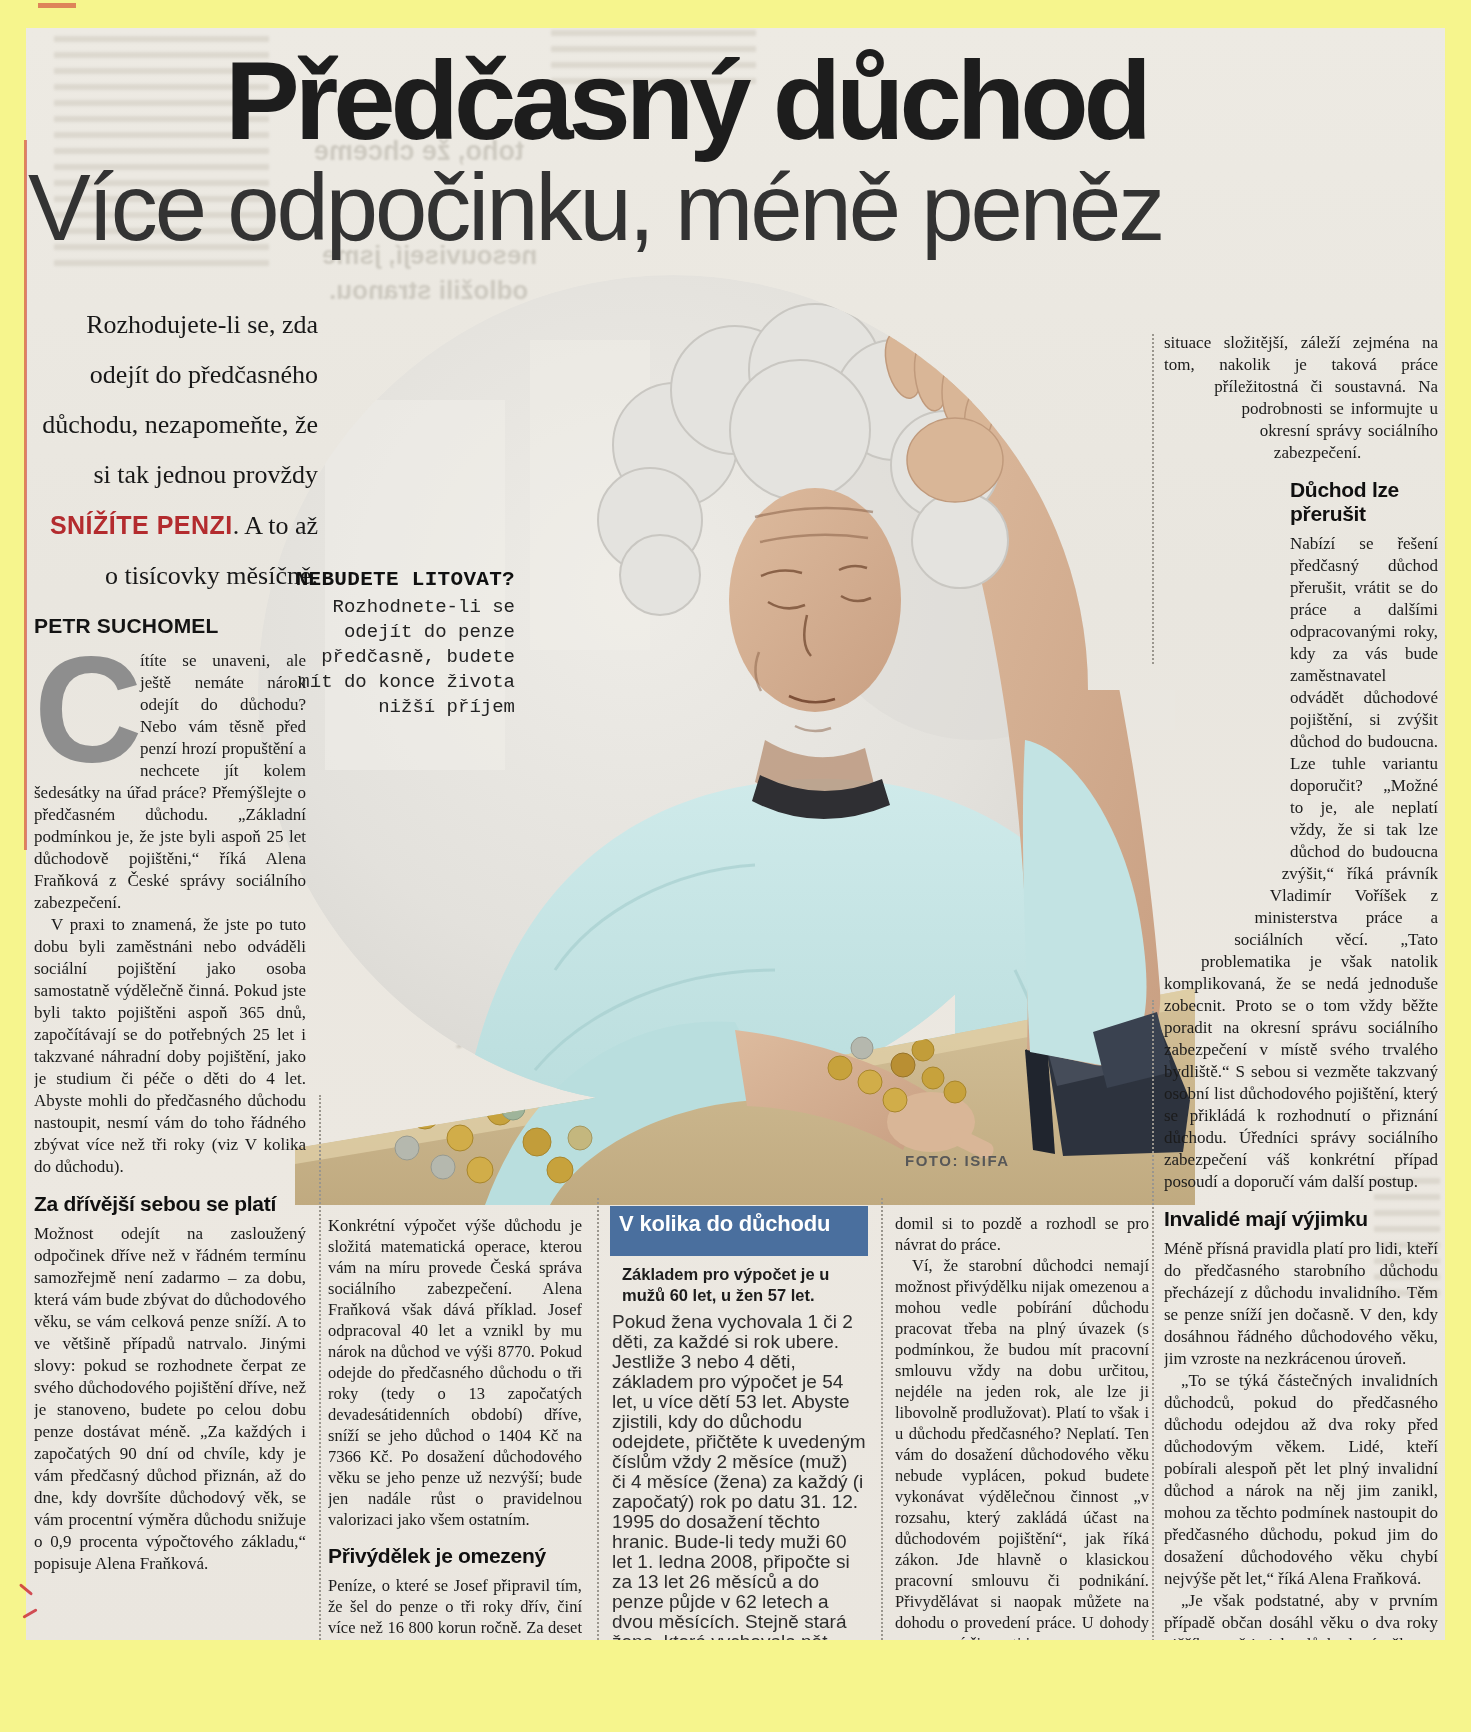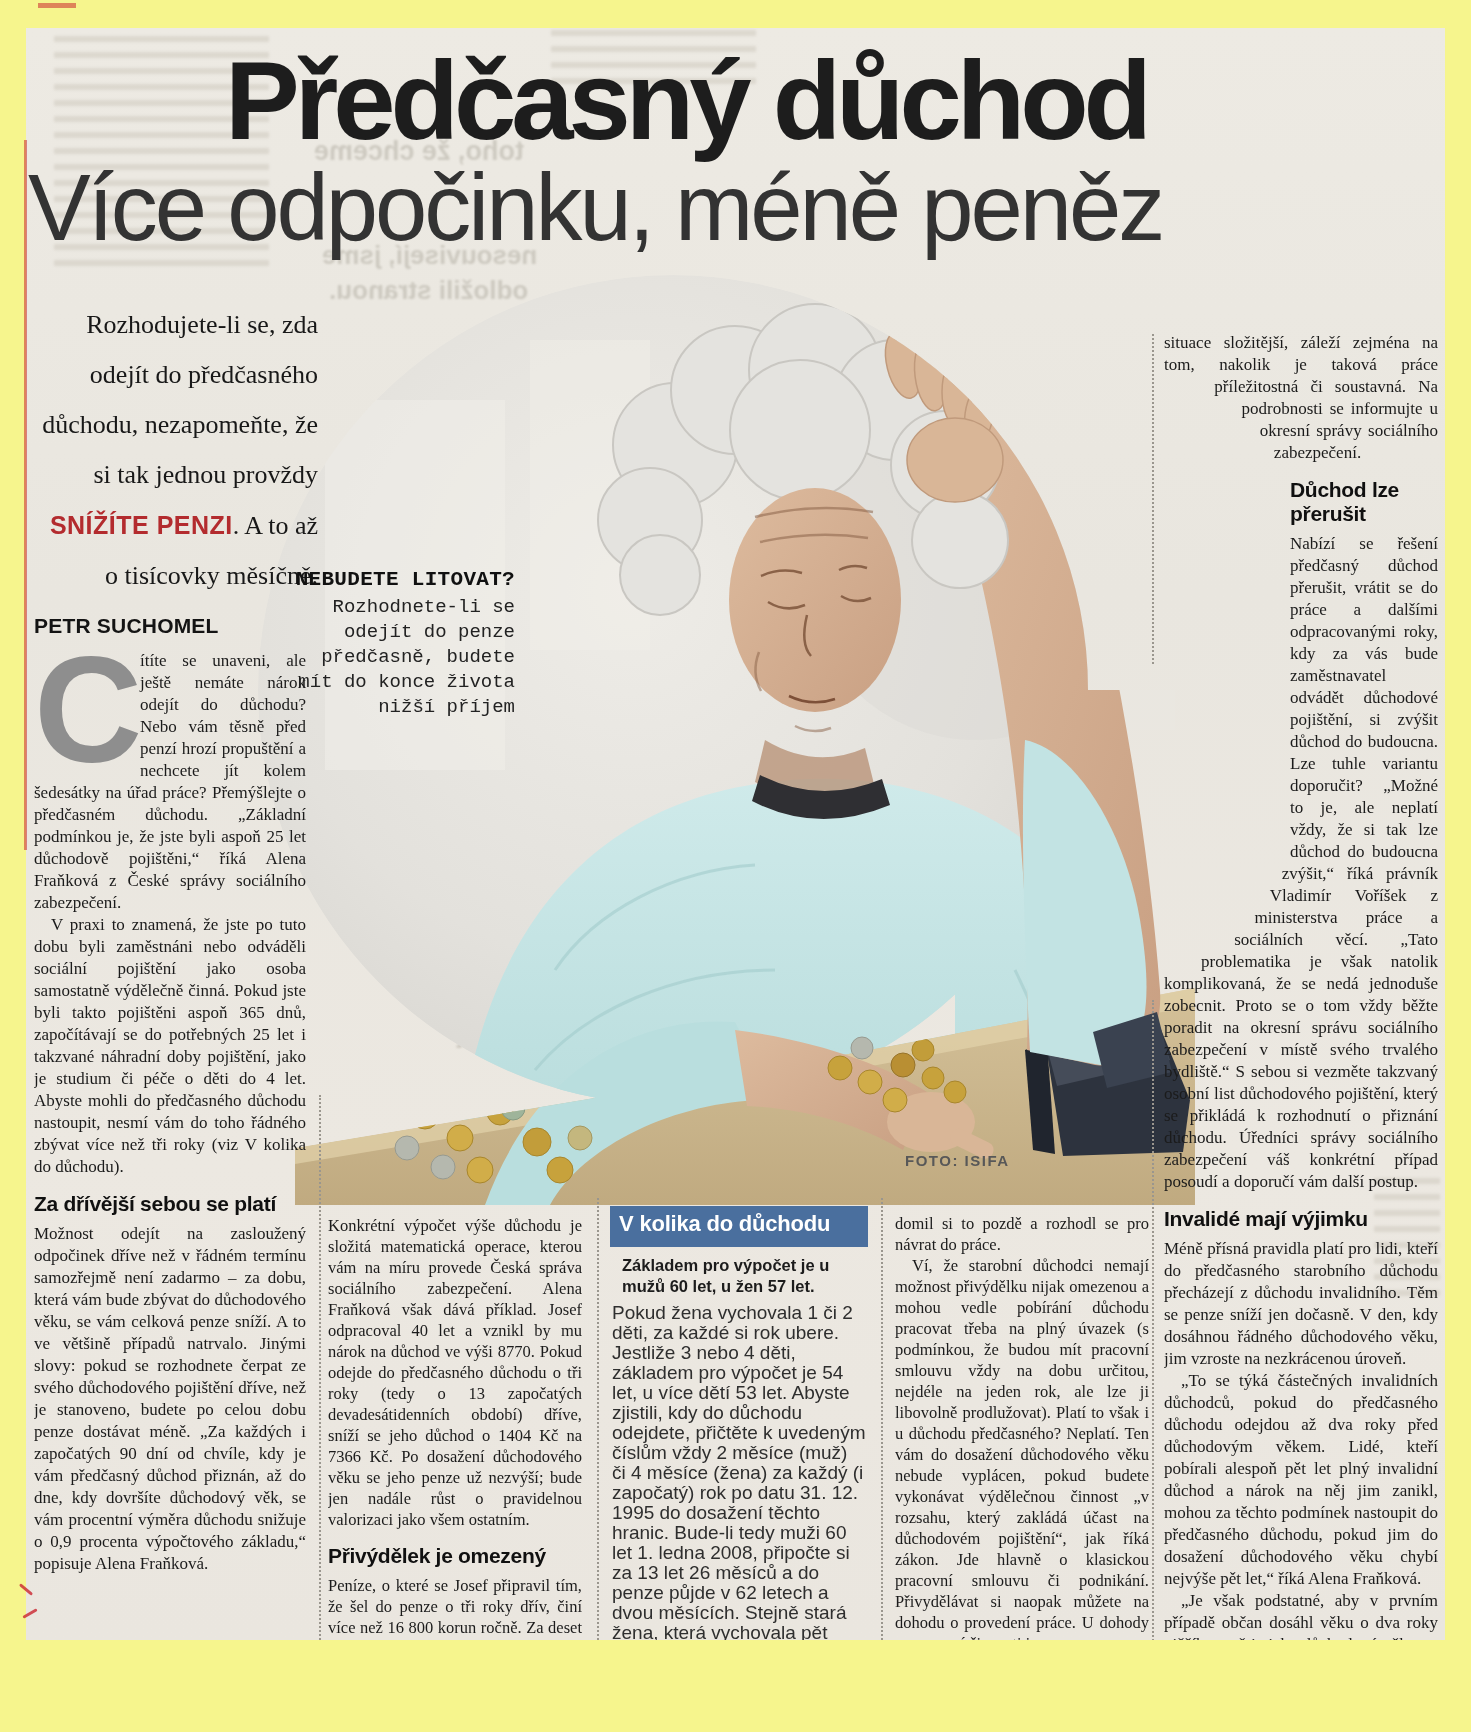--- a/index.html
+++ b/index.html
@@ -65,21 +65,21 @@
     float:left;width:102px;font-family:"Liberation Sans",sans-serif;font-weight:700;
     font-size:150px;line-height:112px;color:#8e8e8e;margin:4px 4px 0 0;text-align:center;
   }
   .bulge{
     float:left;width:150px;height:560px;margin-top:118px;margin-left:-24px;
     shape-outside:ellipse(150px 280px at 0% 50%);shape-margin:8px;
   }
   
   .infobox{position:absolute;left:584px;top:1178px;width:258px;height:446px;overflow:hidden;}
   .infobox-bar{
-    height:26px;padding:5px 9px 10px;color:#fff;font-weight:800;font-size:22px;letter-spacing:-.2px;
+    height:26px;padding:5px 9px 19px;color:#fff;font-weight:800;font-size:22px;letter-spacing:-.2px;
   }
   .infobox-lead{
     margin:8px 12px 6px;font-weight:800;font-size:16.5px;line-height:21px;color:#1c1c1c;
   }
   .infobox-body{
     margin:0 2px;font-size:19px;line-height:20px;color:#2e2e2e;
   }
   
   .photo{position:absolute;left:229px;top:242px;width:940px;height:935px;}
   .caption{

